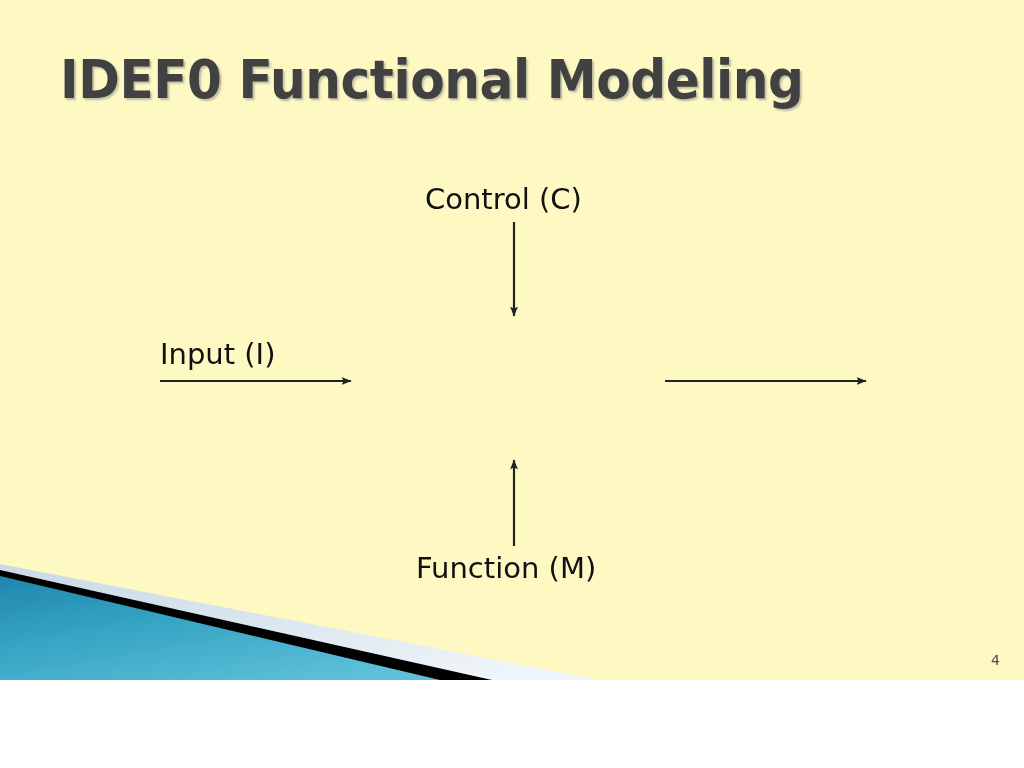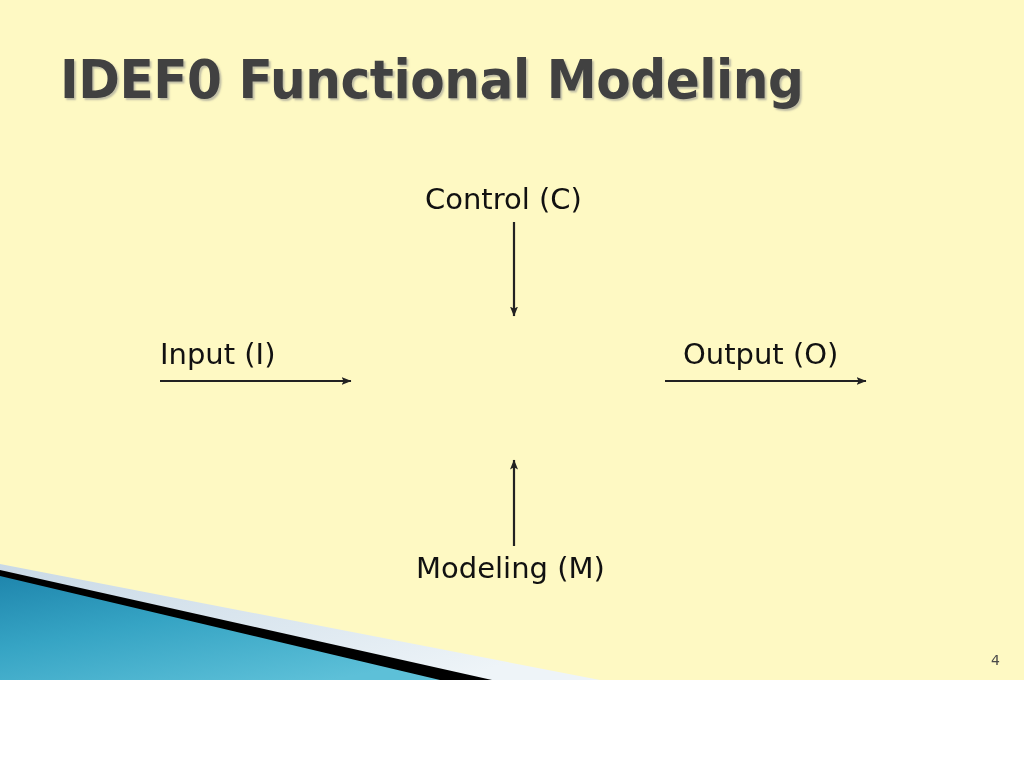--- a/index.html
+++ b/index.html
@@ -136,23 +136,22 @@
       <line x1="665" y1="381" x2="866" y2="381" stroke="#222222" stroke-width="2.2" marker-end="url(#arrowhead)"></line>
 
       <line x1="514" y1="546" x2="514" y2="460" stroke="#222222" stroke-width="2.2" marker-end="url(#arrowhead)"></line>
     </svg>
 
 
     <div class="flow-label" id="label-control">Control (C)</div>
 
     <div class="flow-label" id="label-input">Input (I)</div>
 
-    <div class="flow-label" id="label-output">Output (O)</div>
 
-    <div class="flow-label" id="label-mechanism">Modeling (M)</div>
+    <div class="flow-label" id="label-mechanism">Function (M)</div>
   </div>
 
   <svg id="corner-deco" viewBox="0 0 640 130" preserveAspectRatio="none">
     <defs>
       <linearGradient id="tealGrad" x1="0" y1="0" x2="0.75" y2="1">
         <stop offset="0%" stop-color="#1f86ad"></stop>
         <stop offset="45%" stop-color="#36a4c4"></stop>
         <stop offset="100%" stop-color="#5dc0d8"></stop>
       </linearGradient>
       <linearGradient id="paleGrad" x1="0" y1="0" x2="1" y2="0.6">

